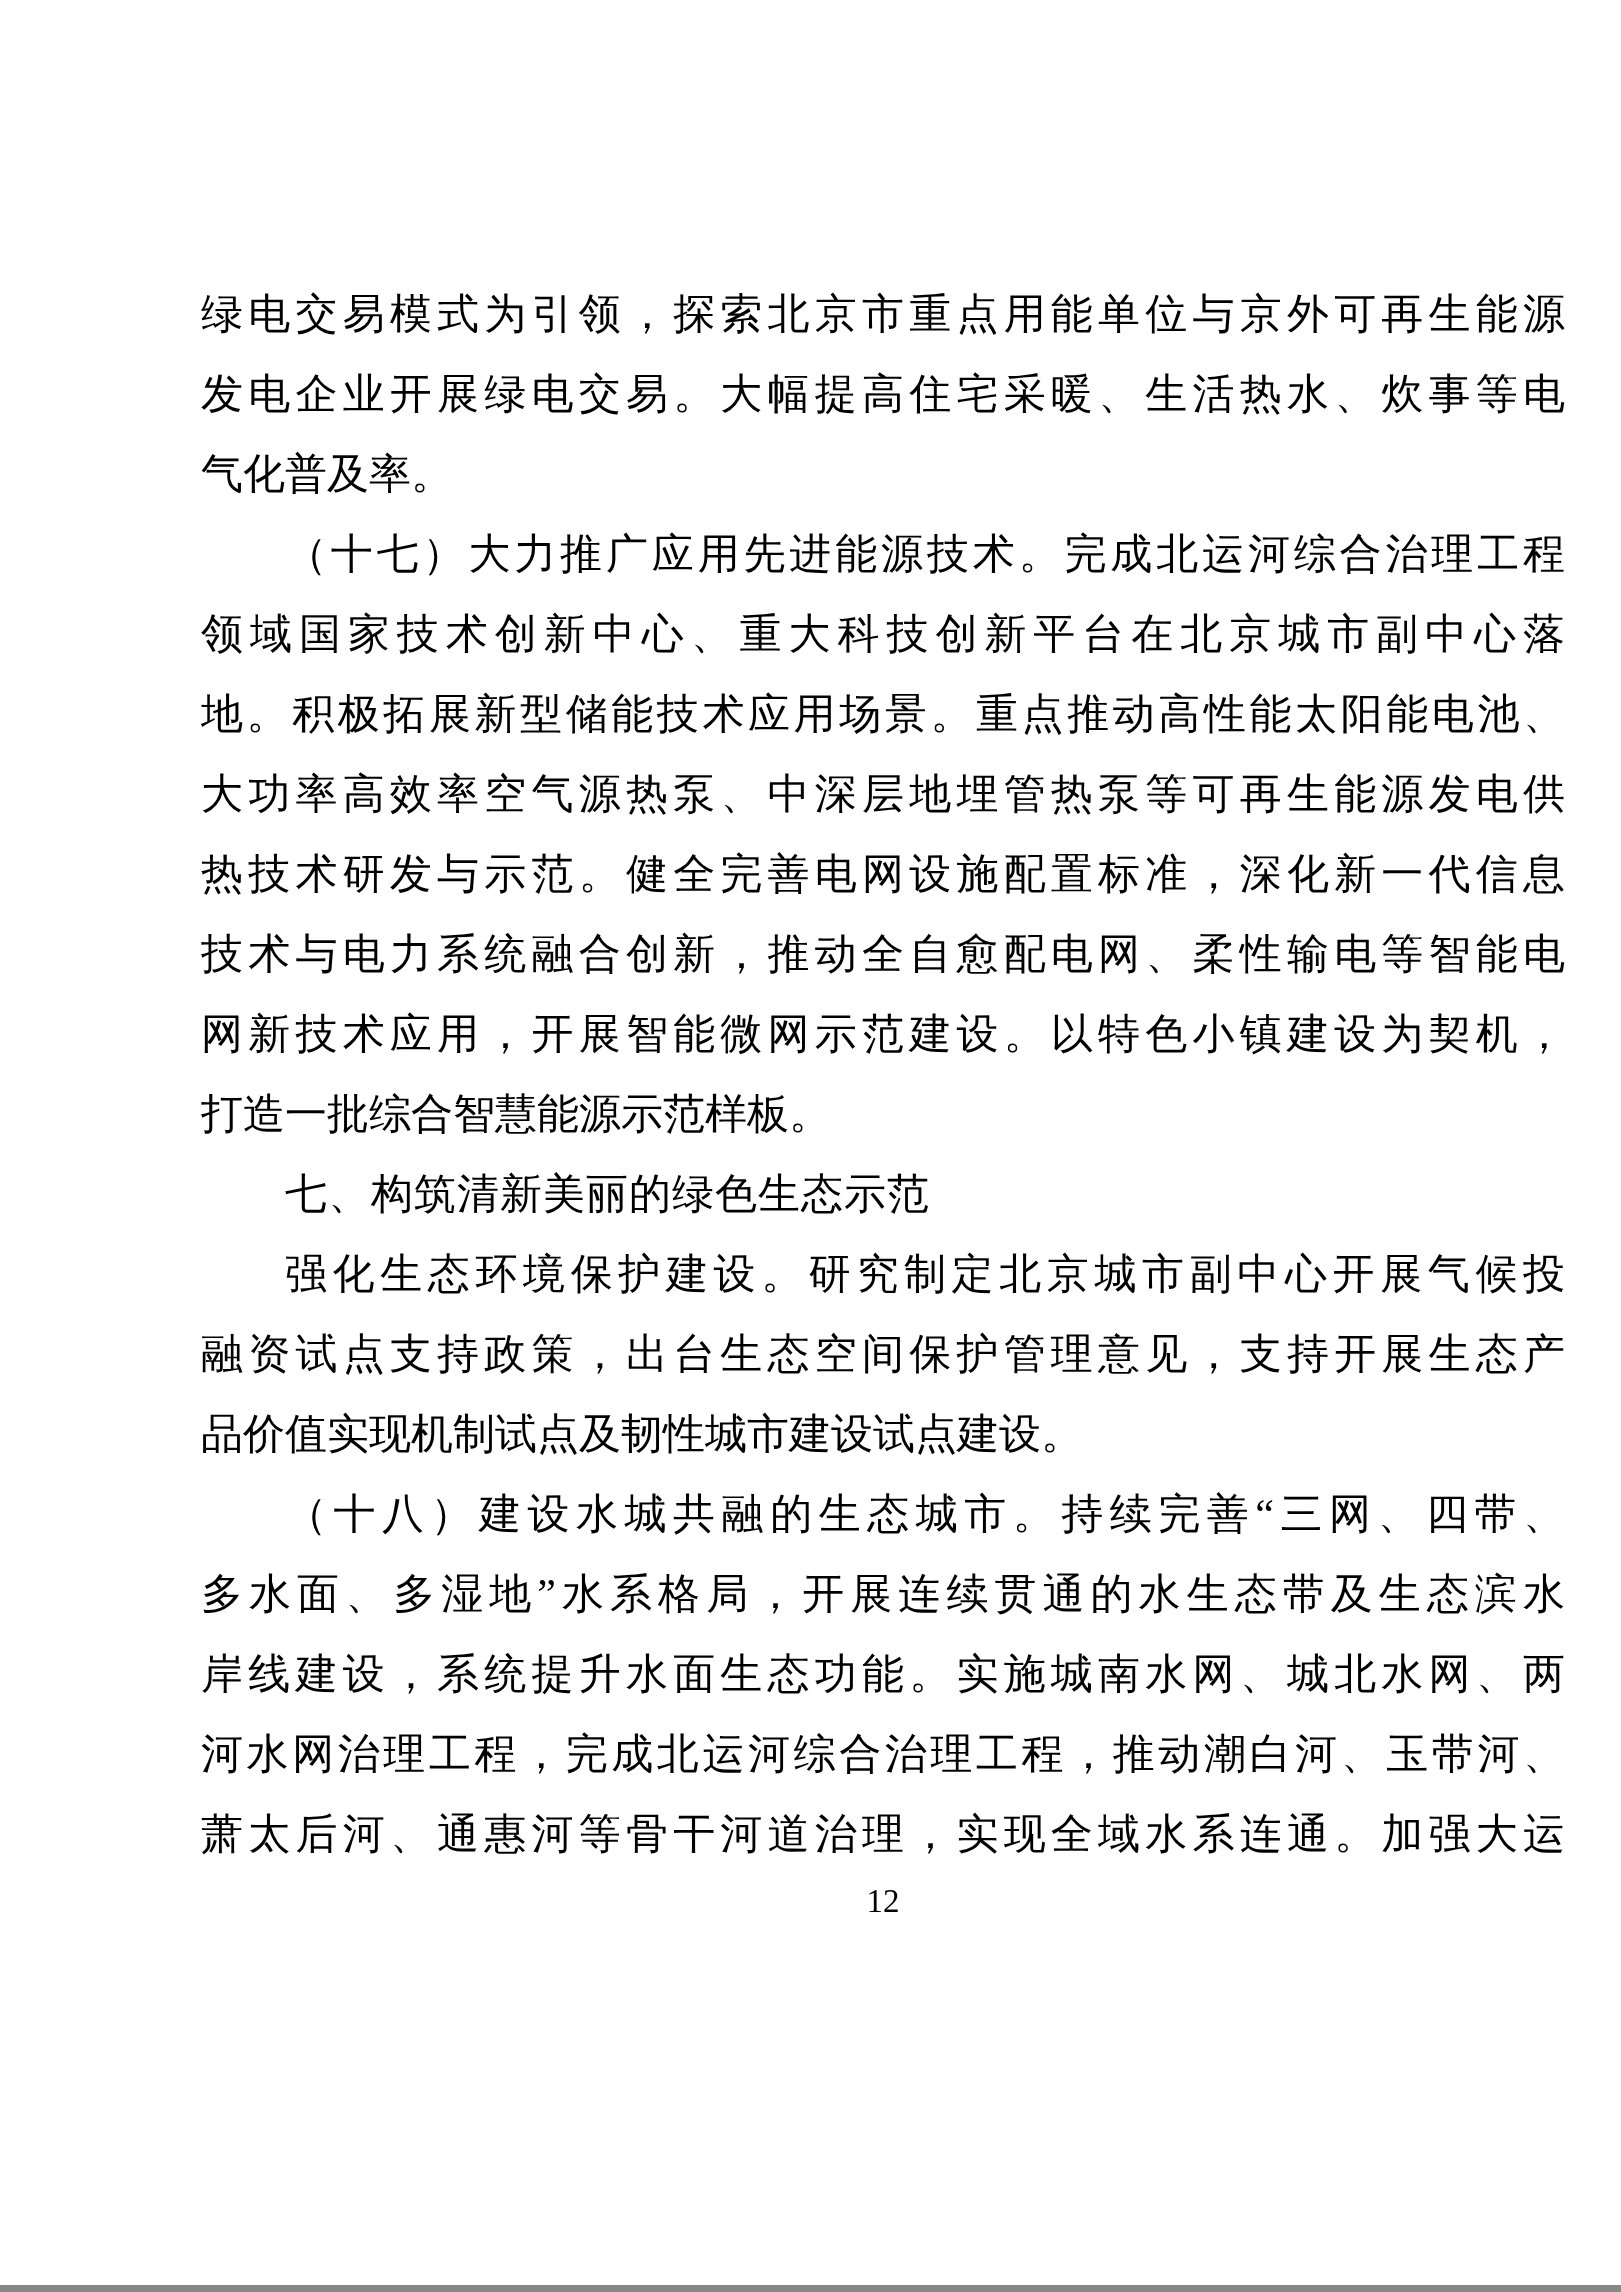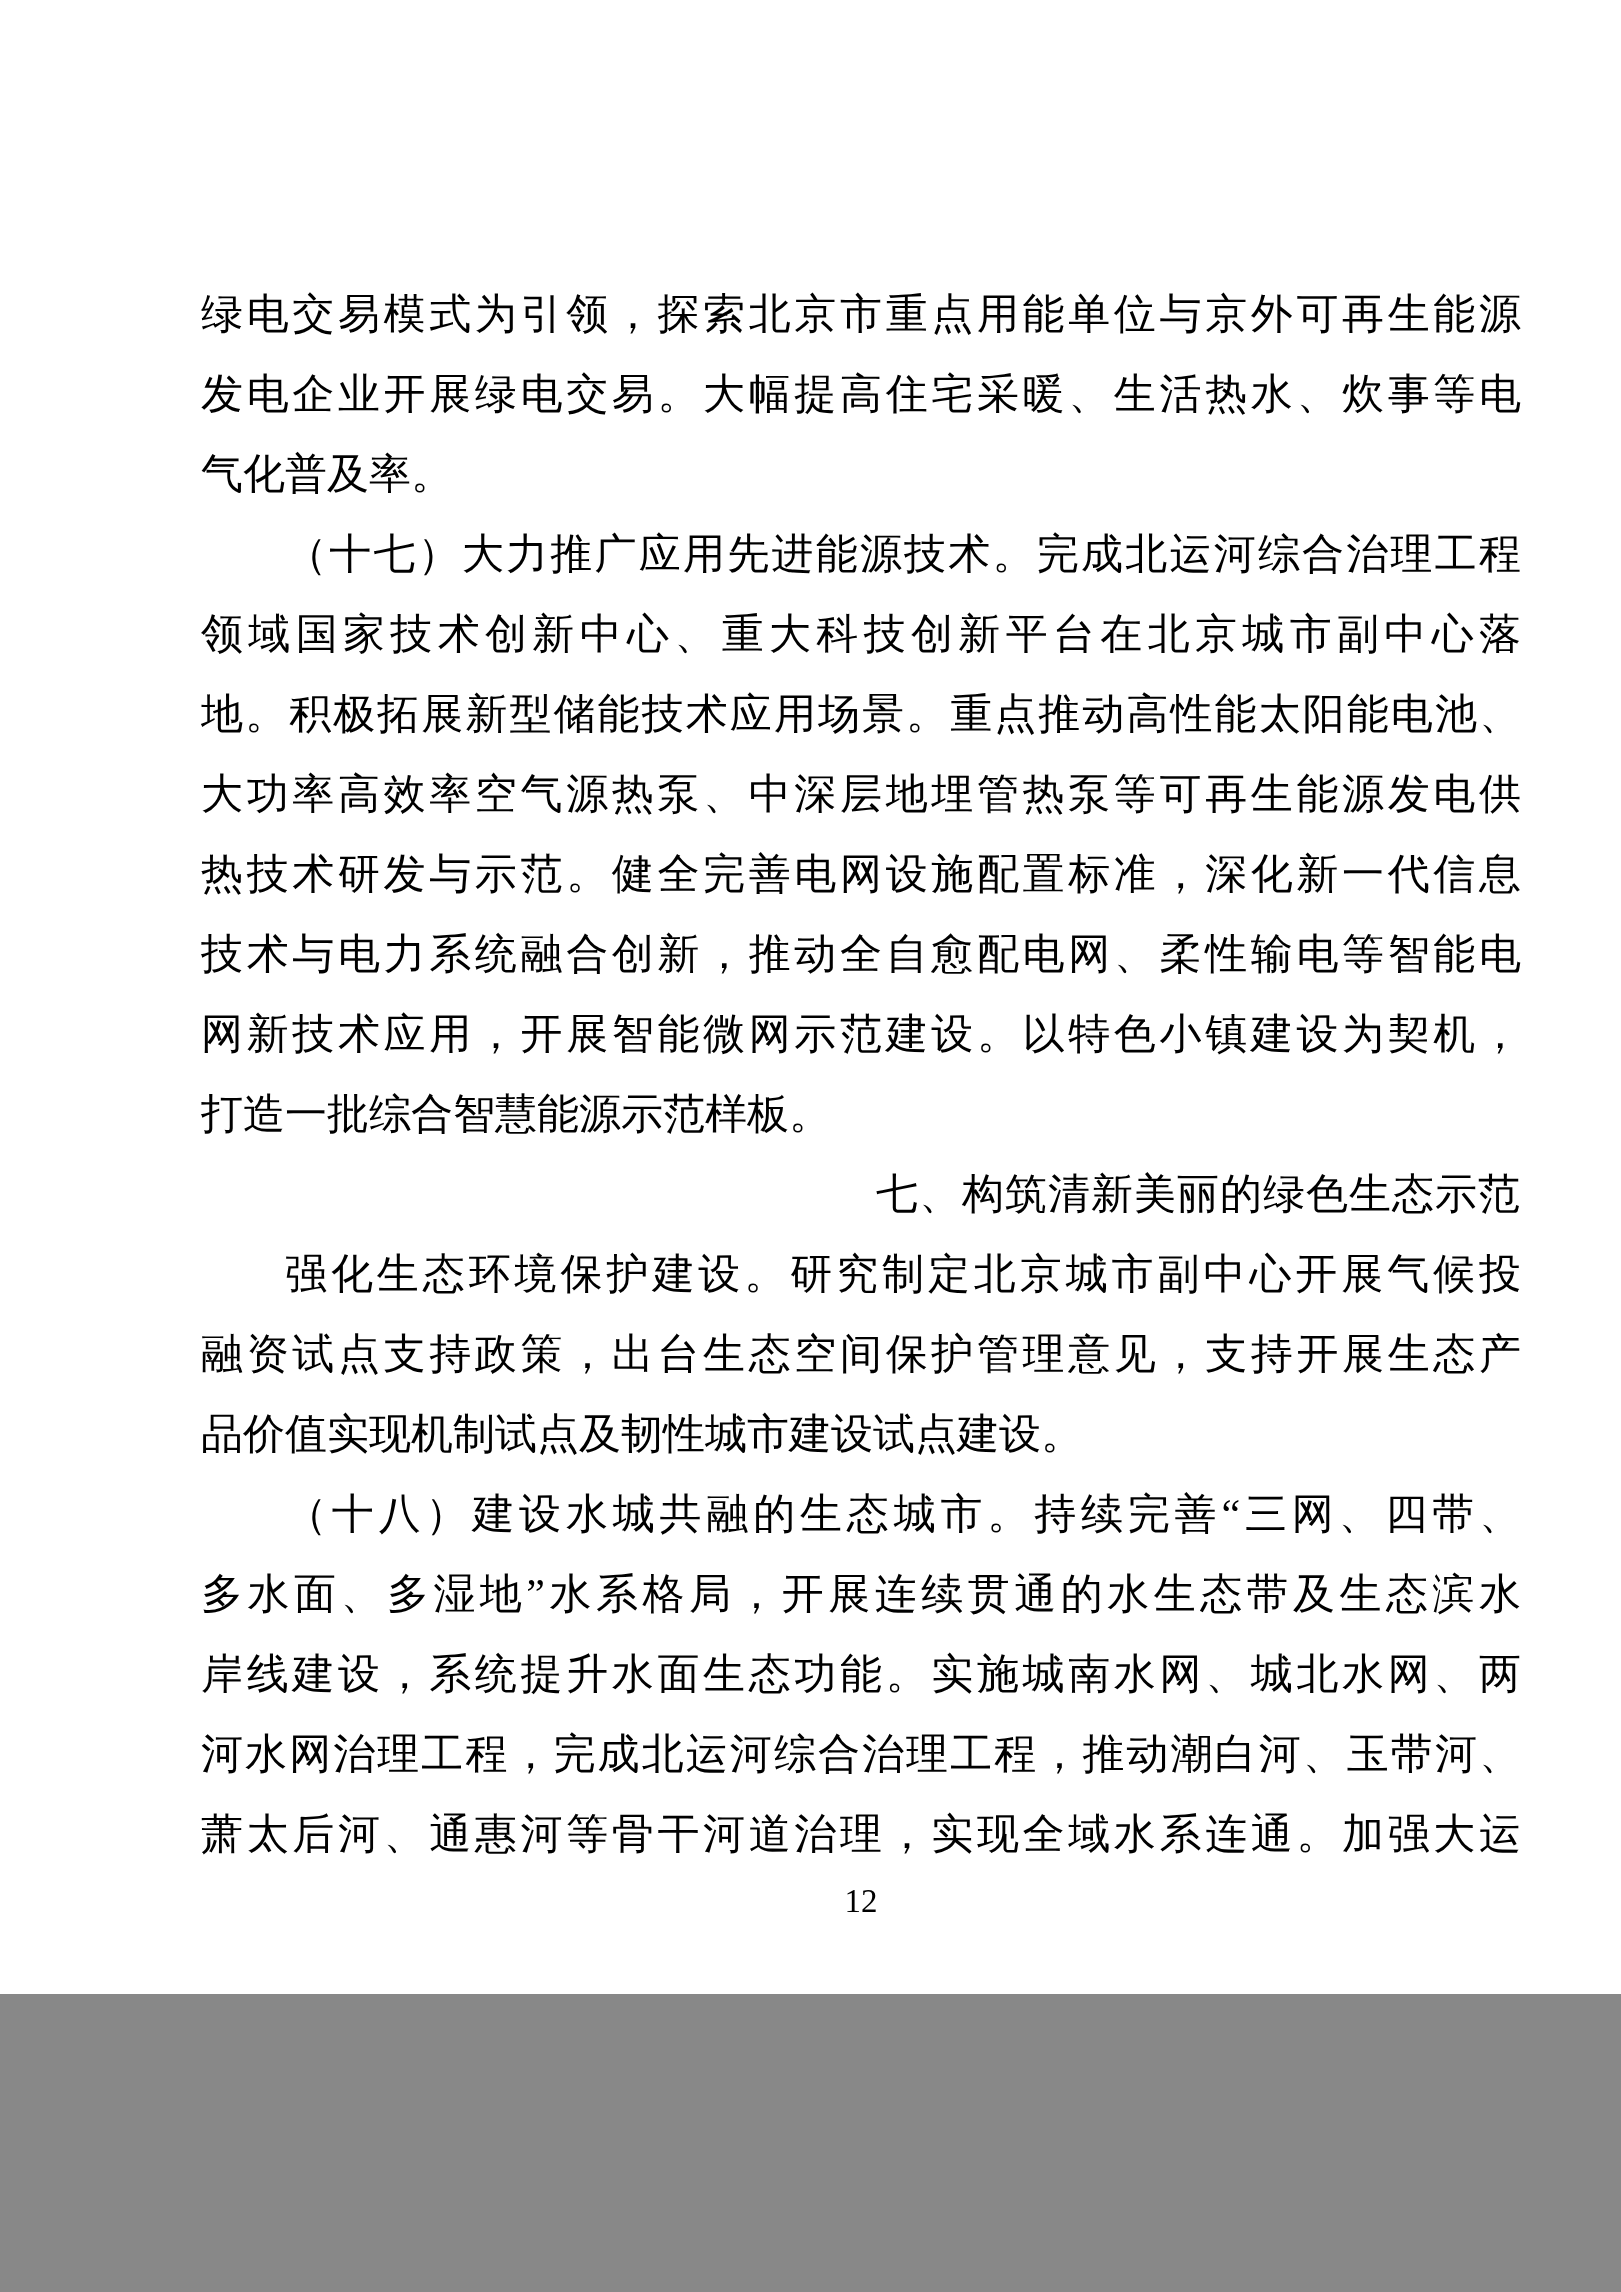--- a/index.html
+++ b/index.html
@@ -1,36 +1,36 @@
 <!DOCTYPE html>
 <html lang="zh"><head>
 <meta charset="utf-8">
 <style>
   html, body { margin: 0; padding: 0; background: #888; }
   .page {
     position: relative;
     width: 1621px;
-    height: 1994px;
+    height: 2285px;
     margin: 0 auto;
     background: #ffffff;
     box-sizing: border-box;
-    padding: 274px 100px 0 201px;
+    padding: 274px 56px 0 201px;
     font-family: "Liberation Serif", serif;
     color: #000000;
     font-size: 42px;
     line-height: 80px;
   }
   .para { margin: 0; }
   .line { height: 80px; }
   .line.just {
     text-align: justify;
     text-align-last: justify;
     text-justify: inter-character;
   }
-  .line.indent { text-indent: 2em; text-align: right; }
+  .line.indent { text-indent: 2em; }
   .lead { font-weight: normal; }
   .heading .line {
     font-family: "Liberation Sans", sans-serif;
     font-weight: bold;
     letter-spacing: 1px;
   }
   .footer {
     height: 55px;
     margin-top: 0;
     display: flex;

